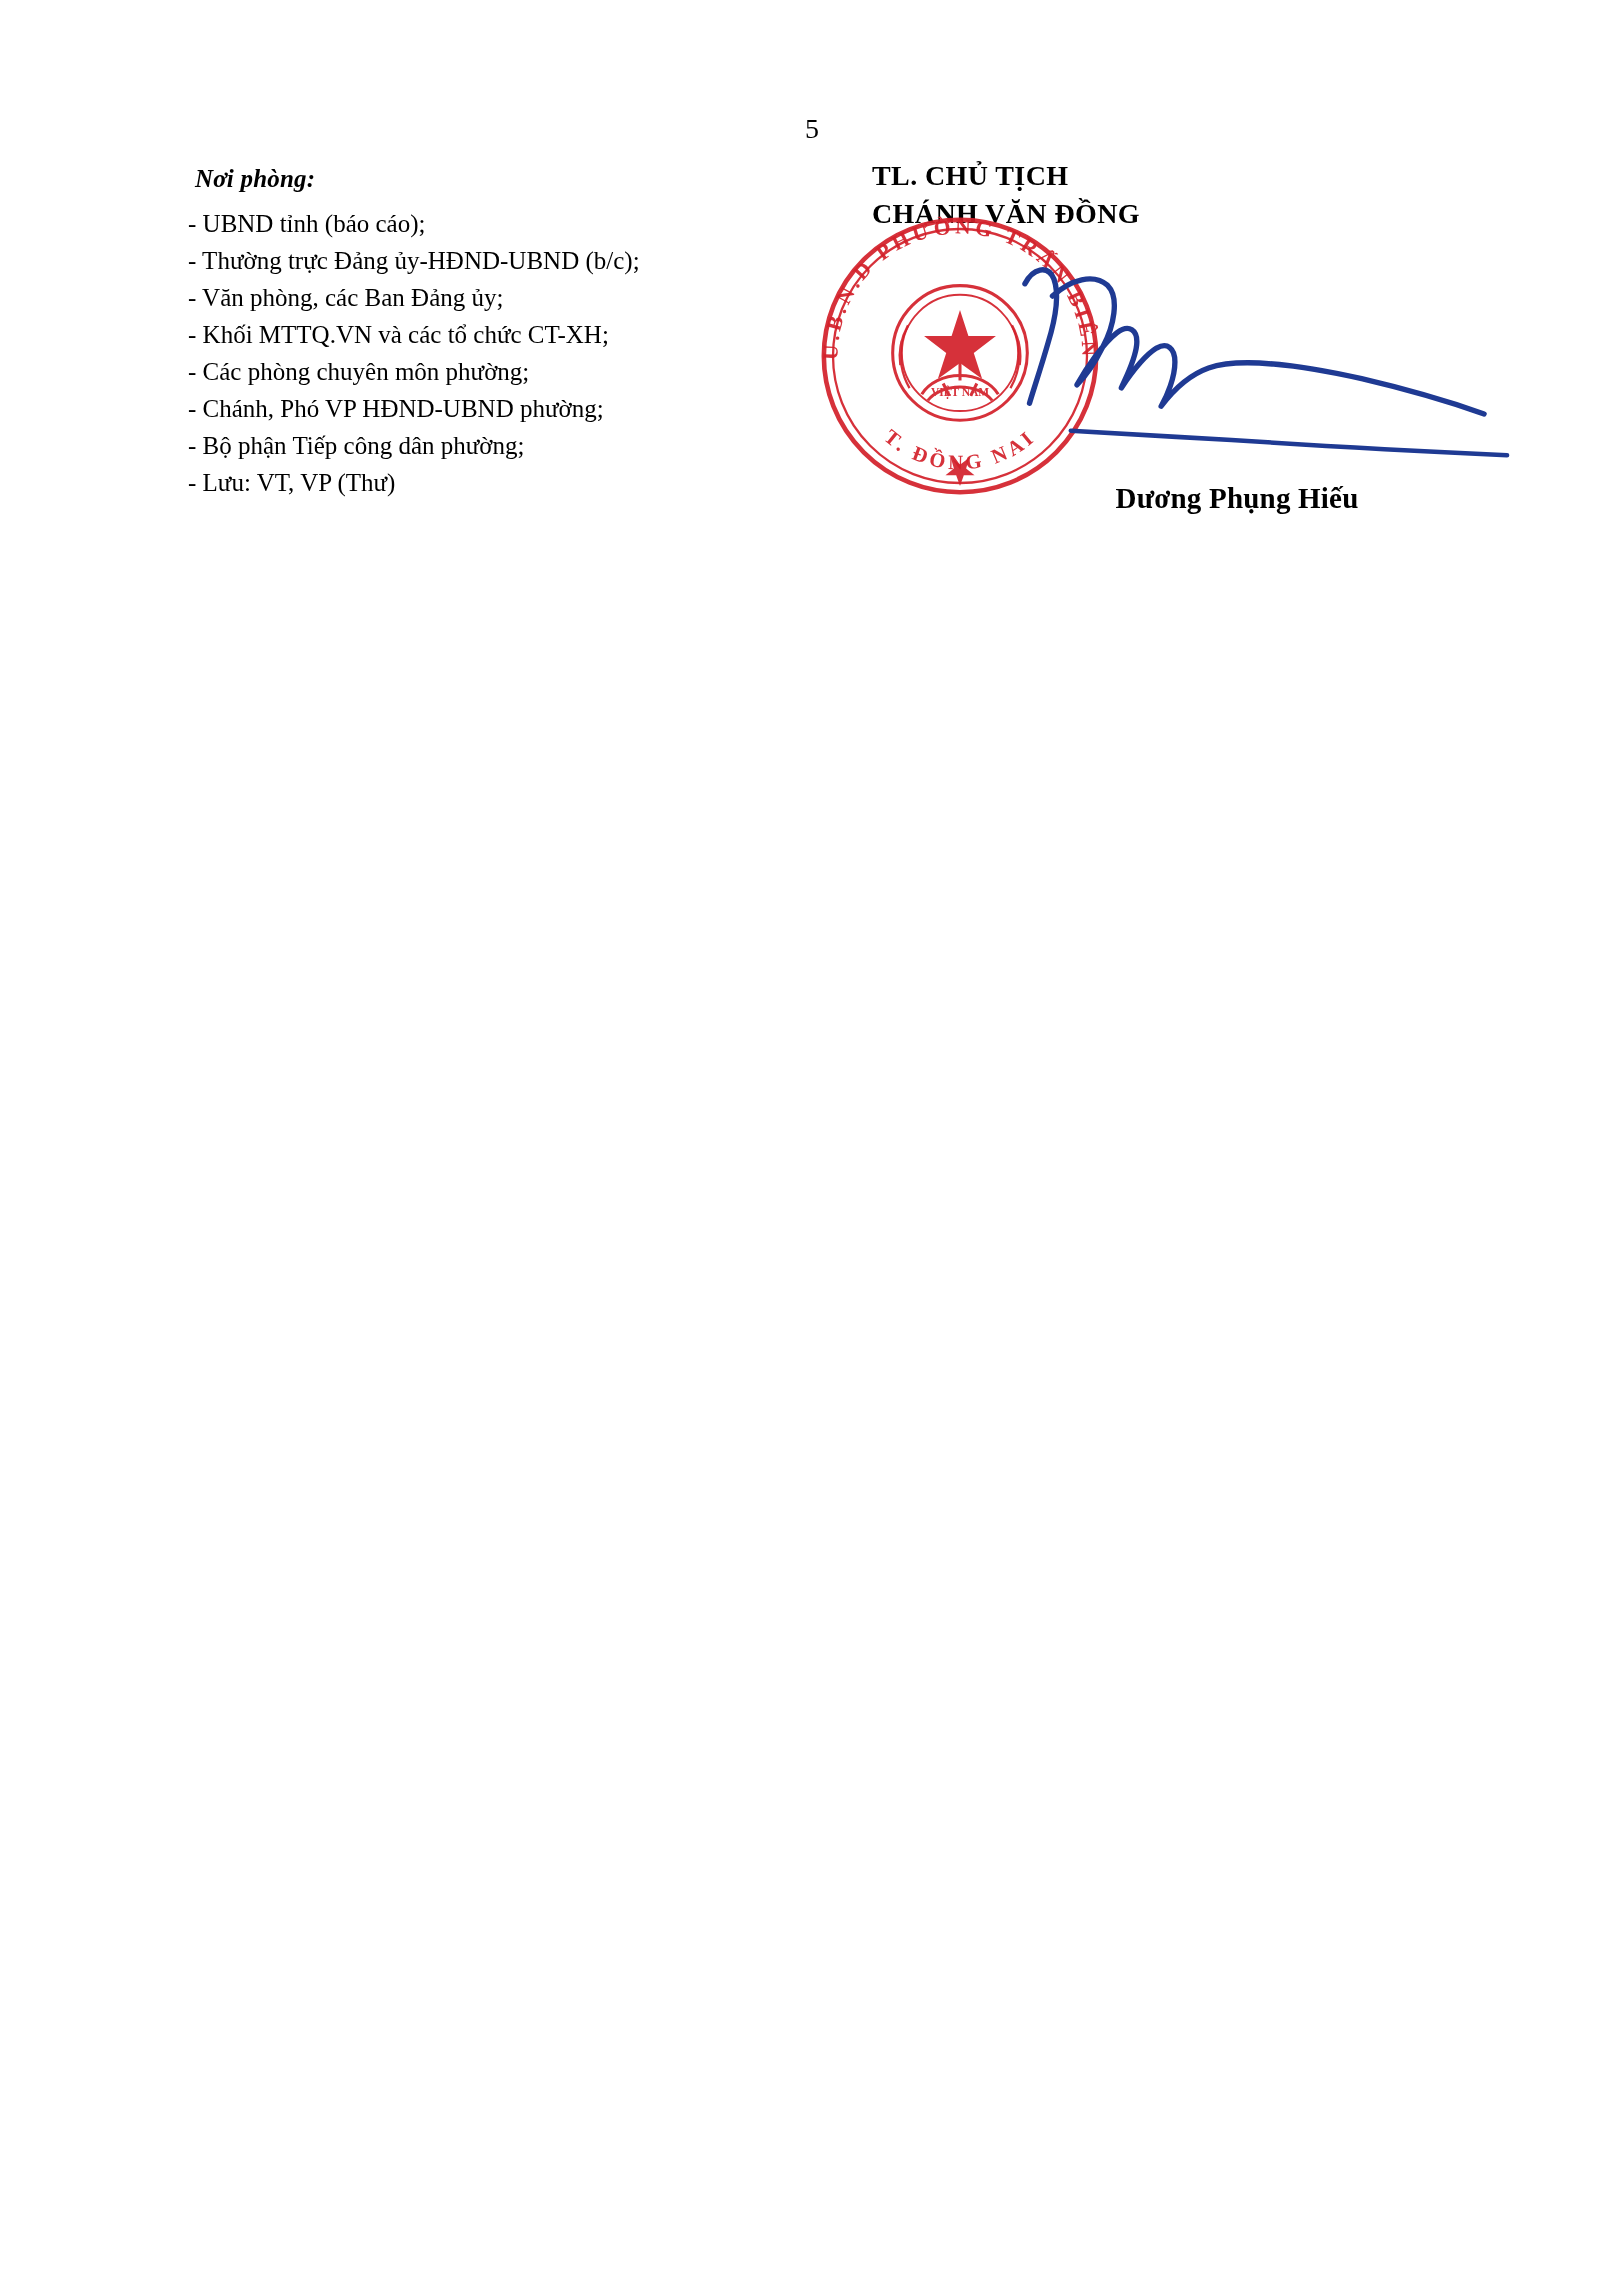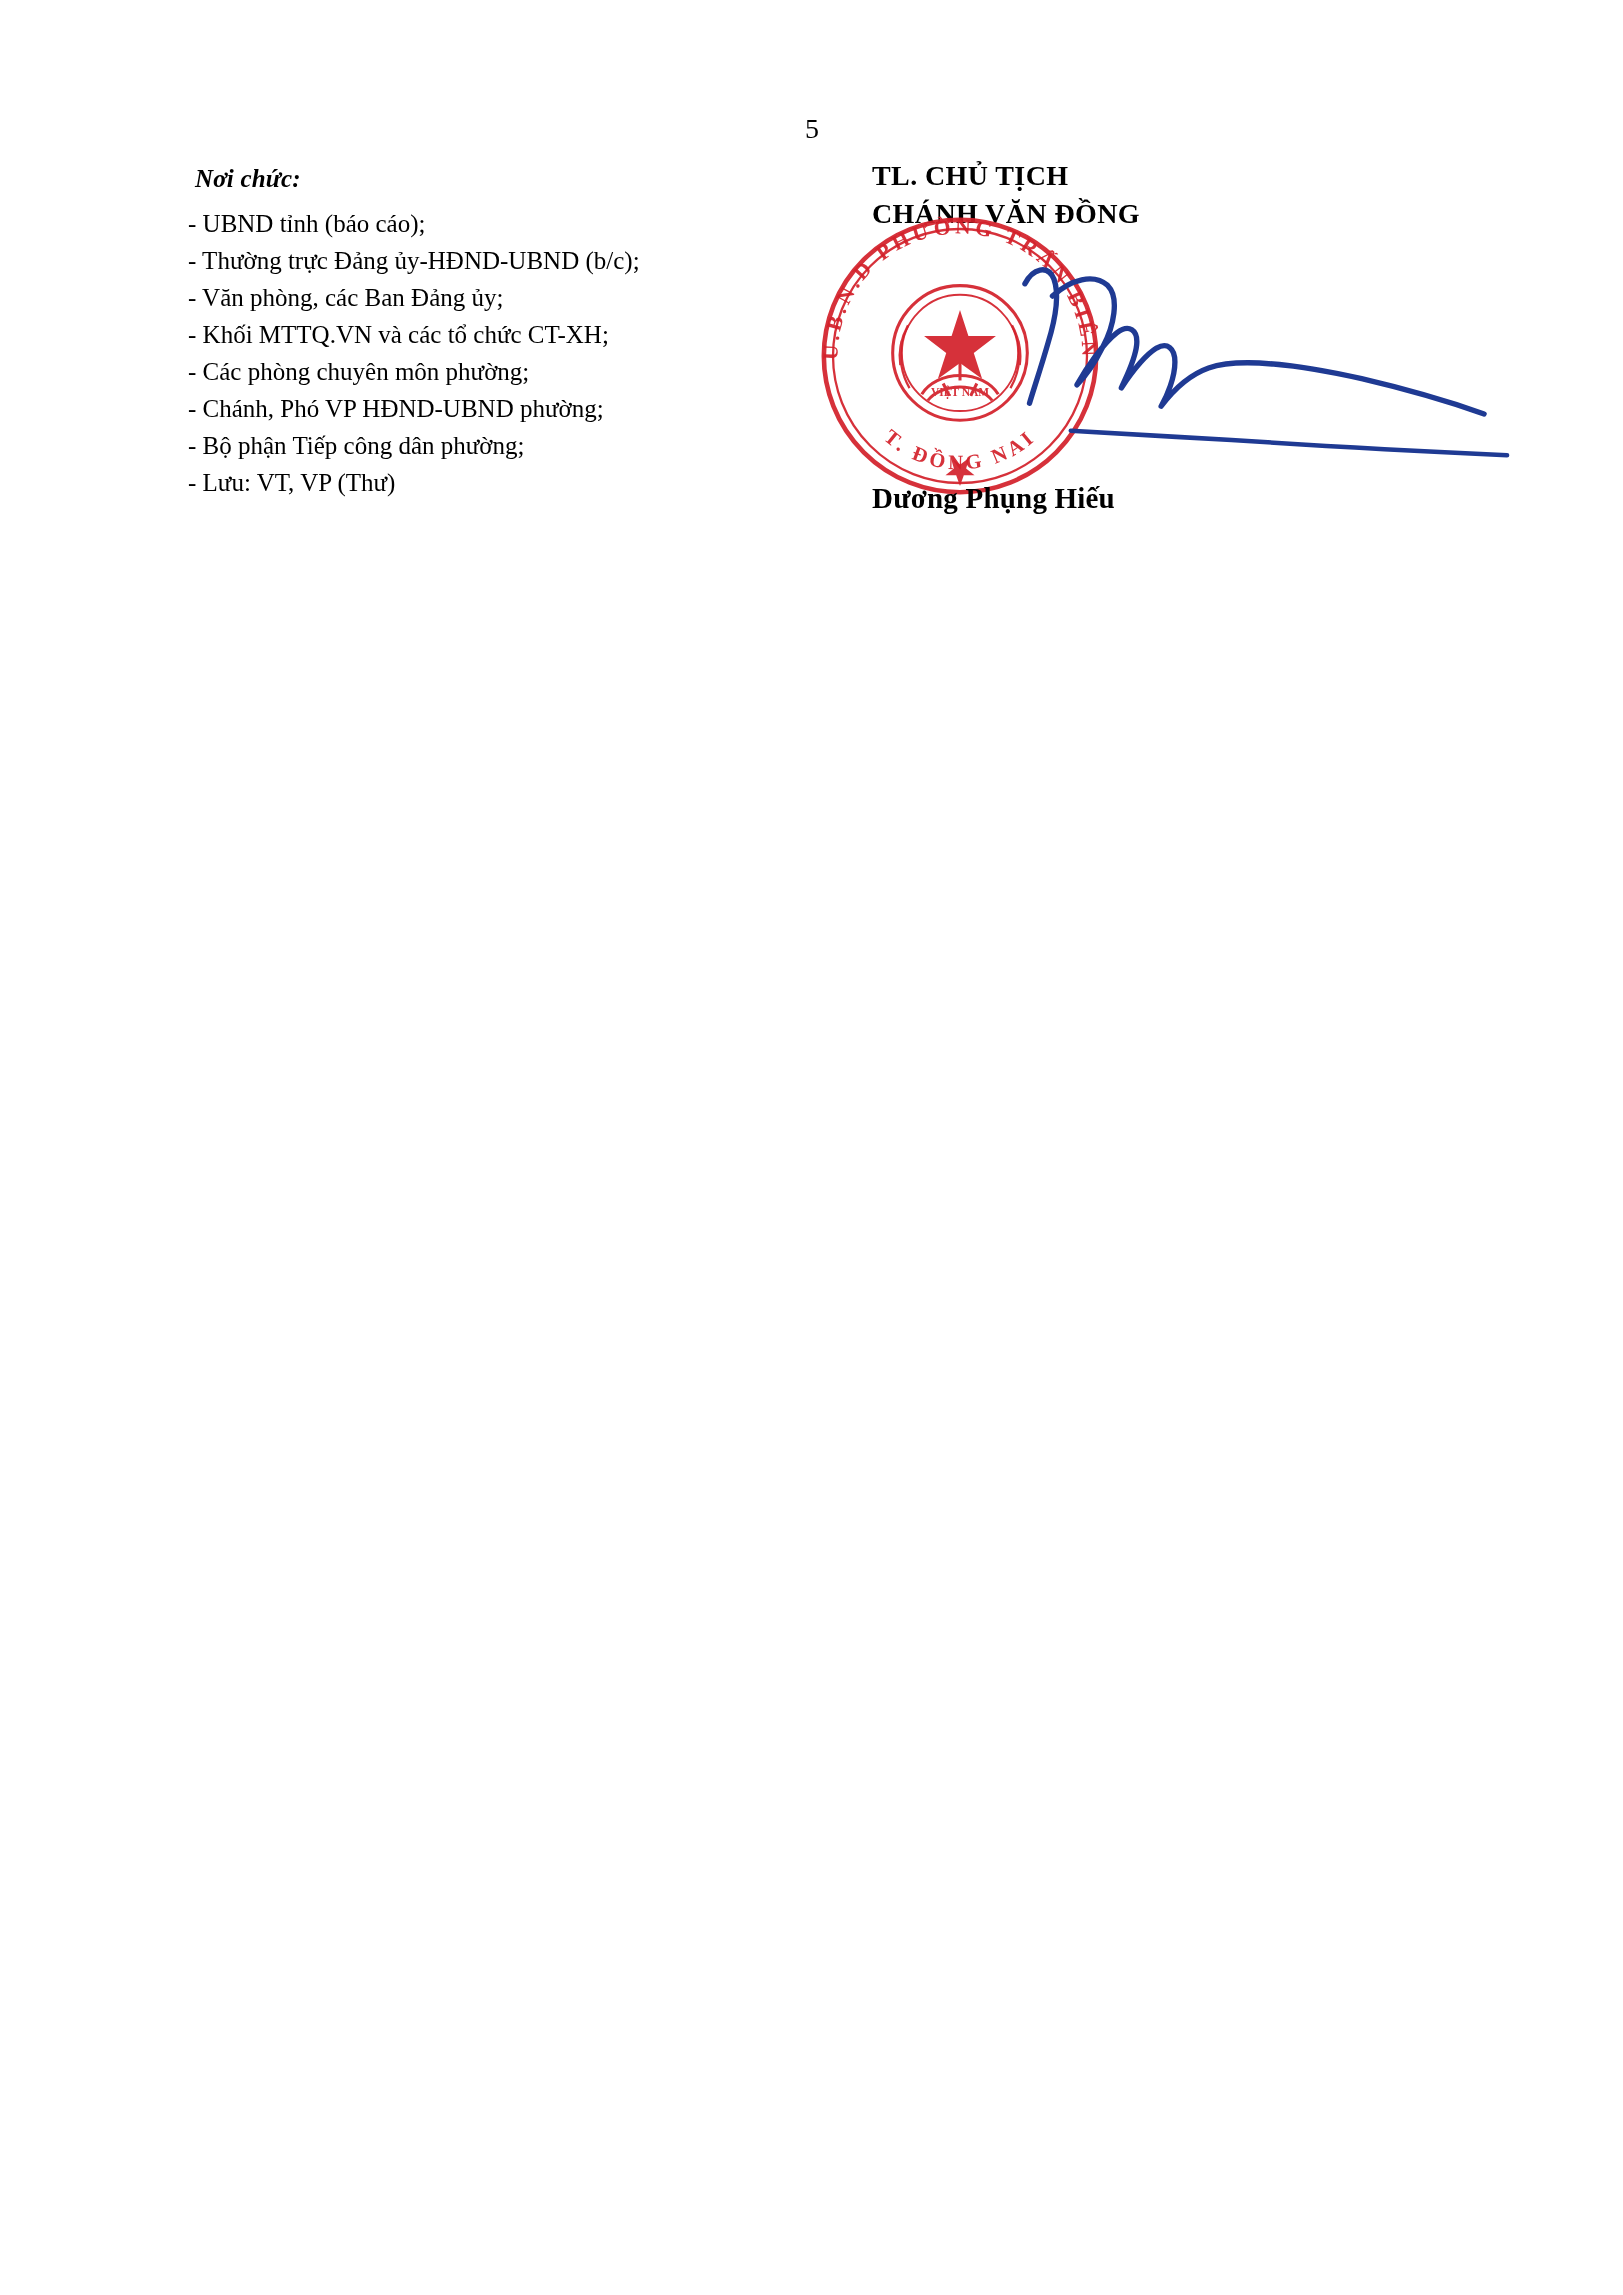--- a/index.html
+++ b/index.html
@@ -67,23 +67,24 @@
     text-align: left;
   }
   .sig-line {
     font-weight: bold;
     font-size: 28px;
     line-height: 38px;
     letter-spacing: 0.4px;
   }
   .signer-name {
     position: absolute;
-    left: 872px;
+    left: 912px;
     top: 482px;
     width: 650px;
+    text-align: center;
     font-weight: bold;
     font-size: 29px;
     letter-spacing: 0.2px;
   }
 
   
   .stamp {
     position: absolute;
     left: 807px;
     top: 203px;
@@ -104,21 +105,21 @@
   .signature-mark svg { display: block; }
 </style>
 </head>
 <body>
 
 <div class="page">
 
   <div class="page-number">5</div>
 
   <div class="recipients">
-    <div class="recipients-title">Nơi chức:</div>
+    <div class="recipients-title">Nơi phòng:</div>
     <ul class="recipients-list">
       <li>- UBND tỉnh (báo cáo);</li>
       <li>- Thường trực Đảng ủy-HĐND-UBND (b/c);</li>
       <li>- Văn phòng, các Ban Đảng ủy;</li>
       <li>- Khối MTTQ.VN và các tổ chức CT-XH;</li>
       <li>- Các phòng chuyên môn phường;</li>
       <li>- Chánh, Phó VP HĐND-UBND phường;</li>
       <li>- Bộ phận Tiếp công dân phường;</li>
       <li>- Lưu: VT, VP (Thư)</li>
     </ul>

